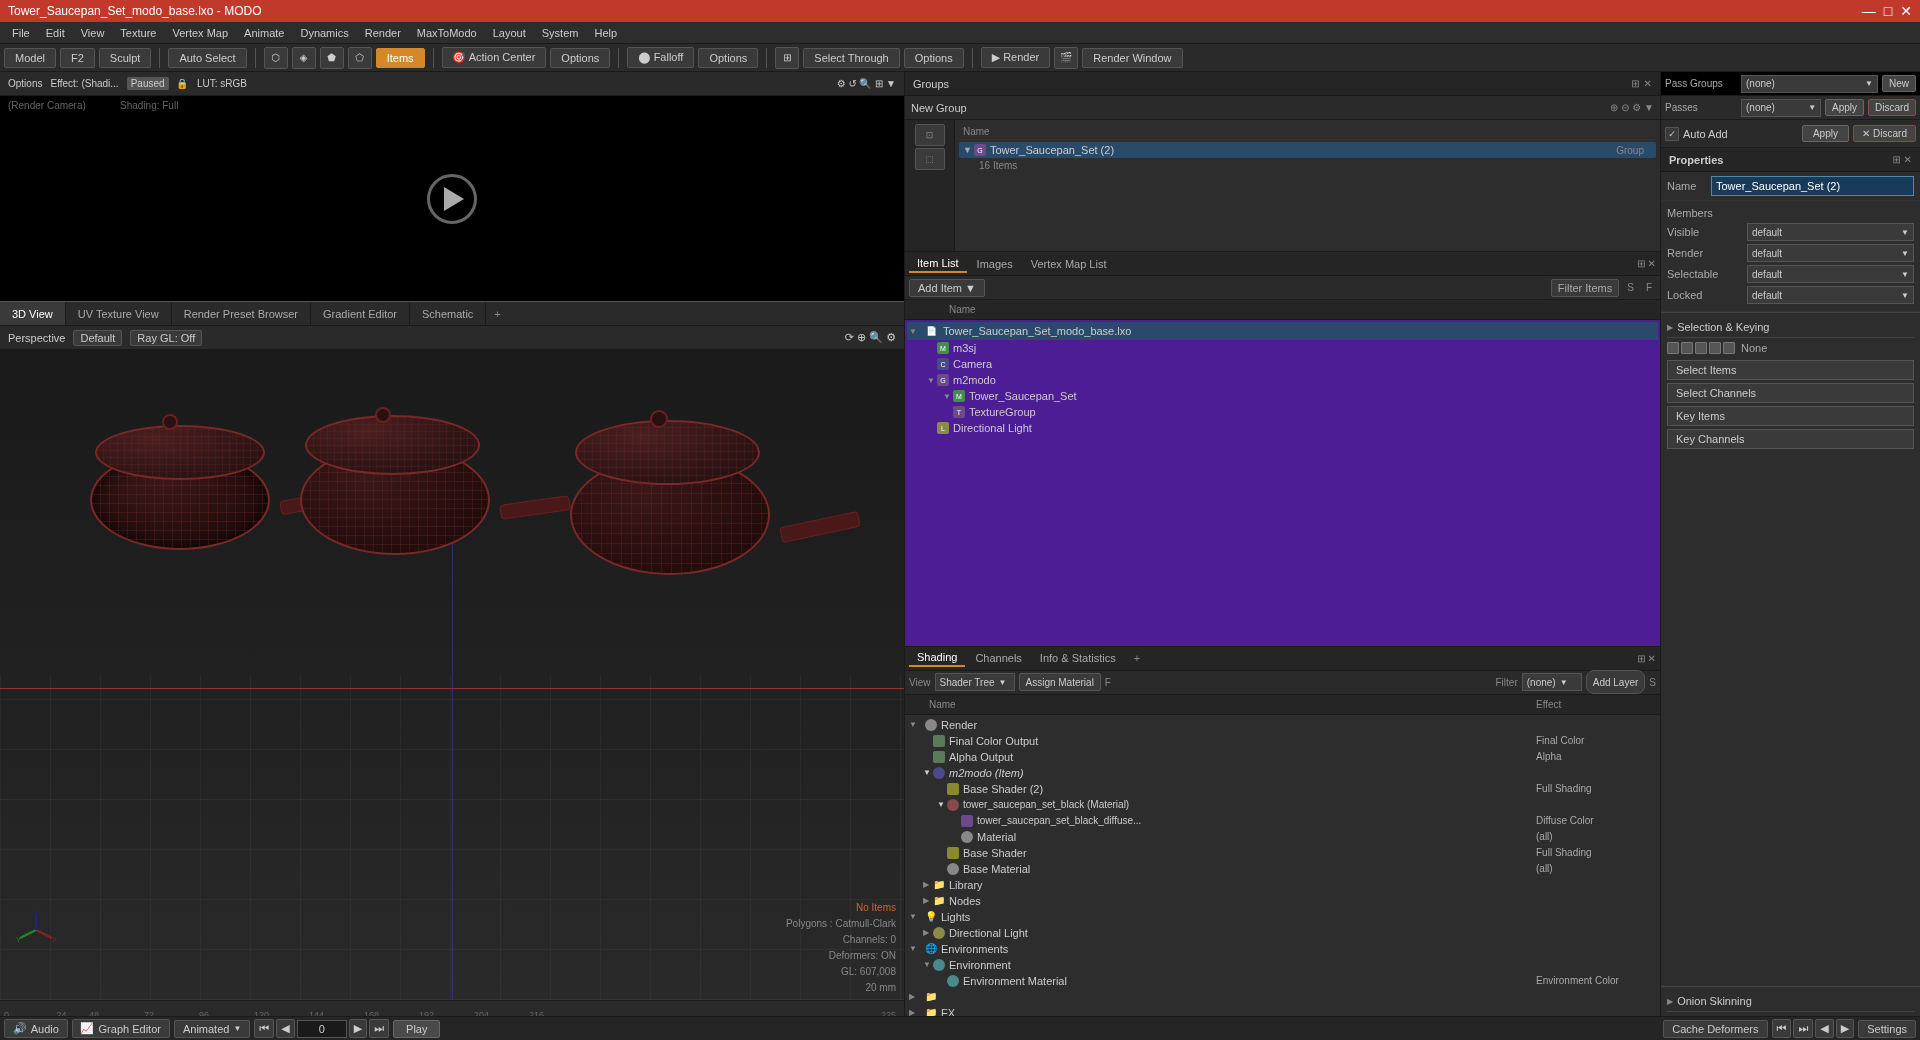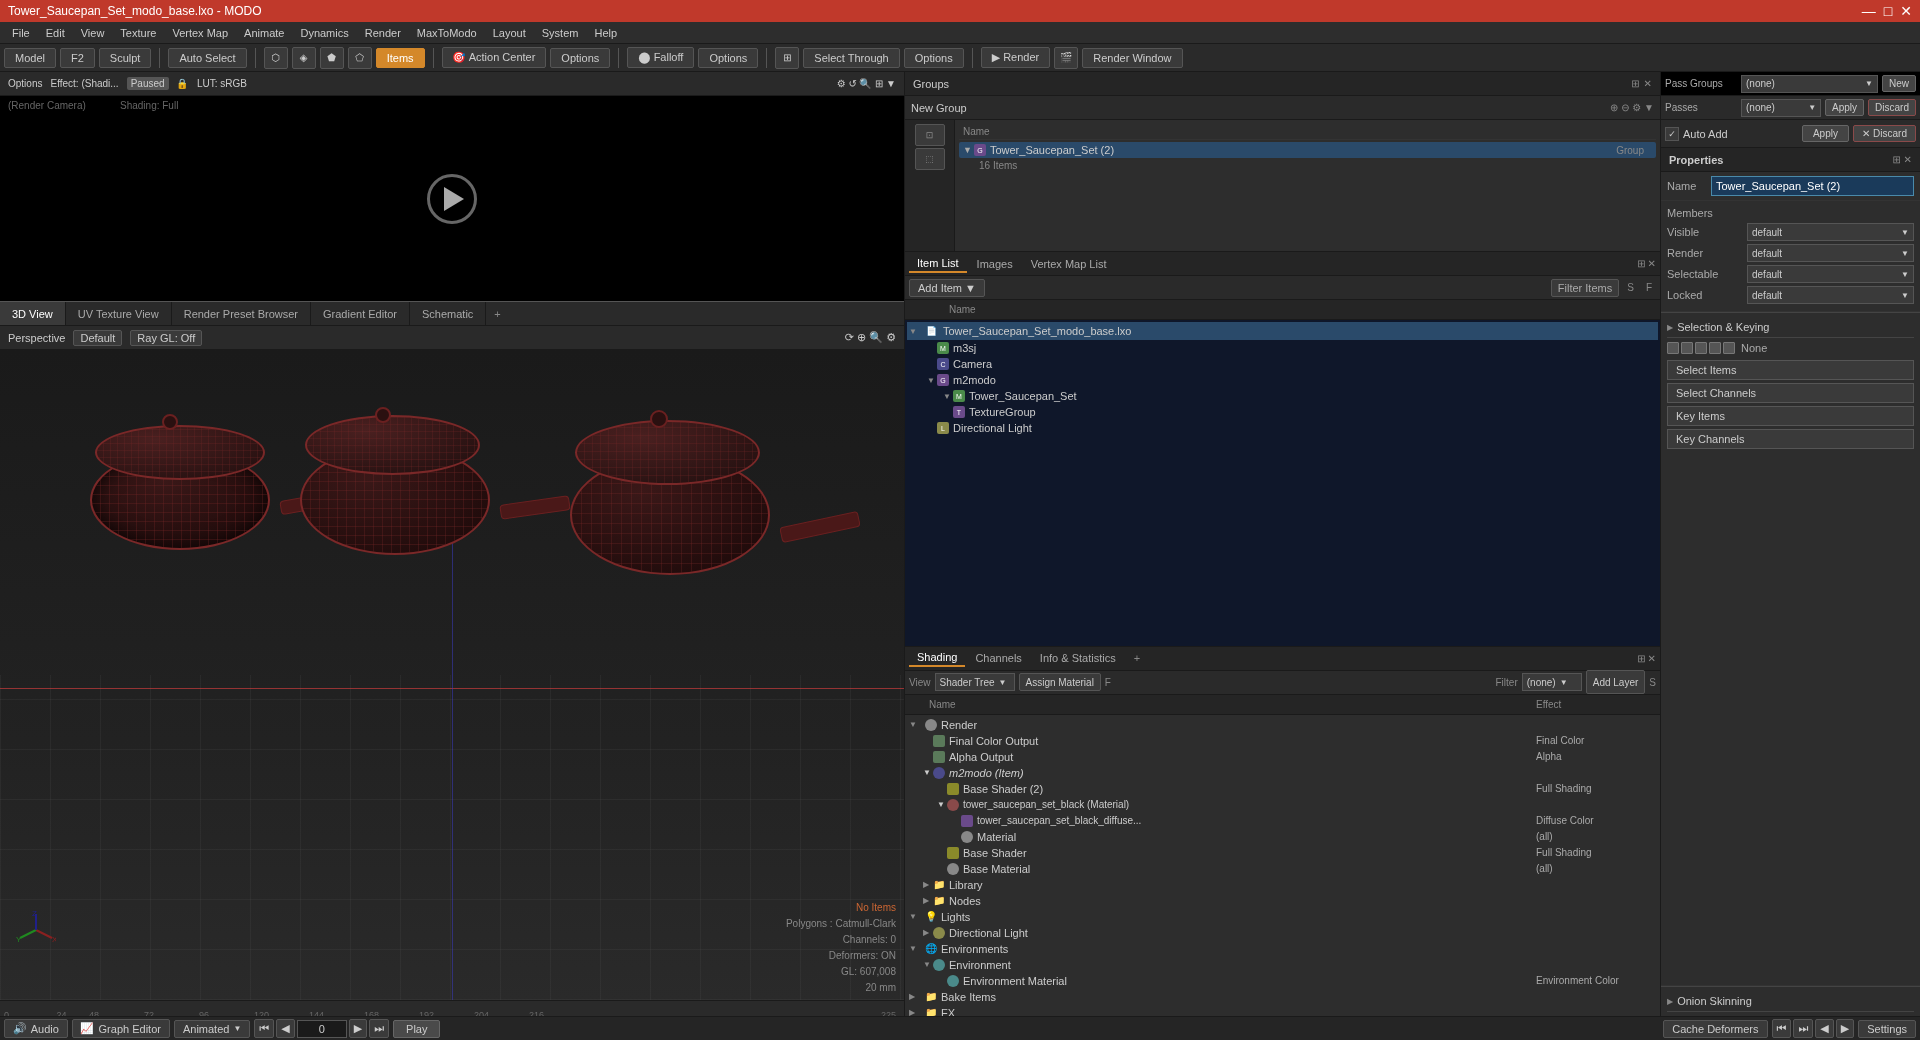--- a/index.html
+++ b/index.html
@@ -303,21 +303,21 @@
               <span style="font-size:9px; color:#aaa; margin-right:2px;">▼</span>
               <span style="width:12px; height:12px; background:#6a4a8a; border-radius:2px; display:inline-flex; align-items:center; justify-content:center; font-size:7px; color:#fff; margin-right:4px;">G</span>
               <span style="font-size:11px; color:#ccc; flex:1;">Tower_Saucepan_Set (2)</span>
               <span style="font-size:10px; color:#888; margin-right:8px;">Group</span>
             </div>
             <div style="padding:2px 20px; font-size:10px; color:#888;">16 Items</div>
           </div>
         </div>
       </div>
 
-      <div id="item-panel" style="height:220px; background:#0f172a; border-bottom:1px solid #1a1a1a; display:flex; flex-direction:column;">
+      <div id="item-panel" style="height:220px; background:#4c1d95; border-bottom:1px solid #1a1a1a; display:flex; flex-direction:column;">
         <div style="height:24px; background:#252525; display:flex; align-items:center; padding:0 4px; gap:2px; border-bottom:1px solid #1a1a1a;">
           <div class="panel-tab active">Item List</div>
           <div class="panel-tab">Images</div>
           <div class="panel-tab">Vertex Map List</div>
           <div style="flex:1"></div>
           <span style="font-size:10px; color:#888; cursor:pointer;">⊞</span>
           <span style="font-size:10px; color:#888; cursor:pointer;">✕</span>
         </div>
         <div style="height:24px; background:#2a2a2a; display:flex; align-items:center; padding:0 4px; gap:4px; border-bottom:1px solid #1a1a1a;">
           <span style="padding:2px 8px; background:#3a3a3a; border:1px solid #555; color:#ccc; font-size:11px; cursor:pointer; border-radius:2px;">Add Item ▼</span>
@@ -394,21 +394,21 @@
               <span style="font-size:8px;">▼</span>
           </div>
           <div style="height:18px; background:#3a3a3a; border:1px solid #555; color:#ccc; font-size:10px; padding:0 6px; display:flex; align-items:center; cursor:pointer; border-radius:2px;">Assign Material</div>
           <span style="font-size:10px; color:#888;">F</span>
           <div style="flex:1"></div>
           <span style="font-size:10px; color:#888;">Filter</span>
           <div style="height:18px; background:#3a3a3a; border:1px solid #555; color:#ccc; font-size:10px; padding:0 4px; display:flex; align-items:center; gap:4px; cursor:pointer; min-width:60px;">
             <span>(none)</span>
               <span style="font-size:8px;">▼</span>
           </div>
-          <div style="height:24px; background:#3a3a3a; border:1px solid #555; color:#ccc; font-size:10px; padding:3px 6px; display:flex; align-items:center; cursor:pointer; border-radius:2px;">Add Layer</div>
+          <div style="height:24px; background:#3a3a3a; border:1px solid #555; color:#ccc; font-size:10px; padding:3px 6px; display:flex; align-items:center; cursor:pointer; border-radius:8px;">Add Layer</div>
           <span style="font-size:10px; color:#888;">S</span>
         </div>
         <div style="height:20px; background:#252525; display:flex; align-items:center; padding:0 4px; border-bottom:1px solid #1a1a1a; font-size:10px; color:#888;">
           <span style="width:20px;"></span>
           <span style="flex:1;">Name</span>
           <span style="width:120px;">Effect</span>
         </div>
         <div style="flex:1; overflow-y:auto; padding:2px;">
 
           <div style="display:flex; align-items:center; padding:2px 2px; font-size:11px; color:#ccc; cursor:pointer;">
@@ -517,21 +517,20 @@
           <div style="display:flex; align-items:center; padding:2px 2px; font-size:11px; color:#ccc; cursor:pointer; padding-left:30px;">
             <span style="width:10px;"></span>
             <span style="width:12px; height:12px; border-radius:50%; background:#4a8a8a; display:inline-block; margin-right:4px;"></span>
             <span style="flex:1;">Environment Material</span>
             <span style="width:120px; font-size:10px; color:#aaa;">Environment Color</span>
           </div>
 
           <div style="display:flex; align-items:center; padding:2px 2px; font-size:11px; color:#ccc; cursor:pointer;">
             <span style="width:16px; font-size:8px; color:#888;">▶</span>
             <span style="width:12px; height:12px; margin-right:4px; font-size:10px; color:#888;">📁</span>
-            <span style="flex:1;">Bake Items</span>
           </div>
 
           <div style="display:flex; align-items:center; padding:2px 2px; font-size:11px; color:#ccc; cursor:pointer;">
             <span style="width:16px; font-size:8px; color:#888;">▶</span>
             <span style="width:12px; height:12px; margin-right:4px; font-size:10px; color:#888;">📁</span>
             <span style="flex:1;">FX</span>
           </div>
         </div>
       </div>
     </div>

